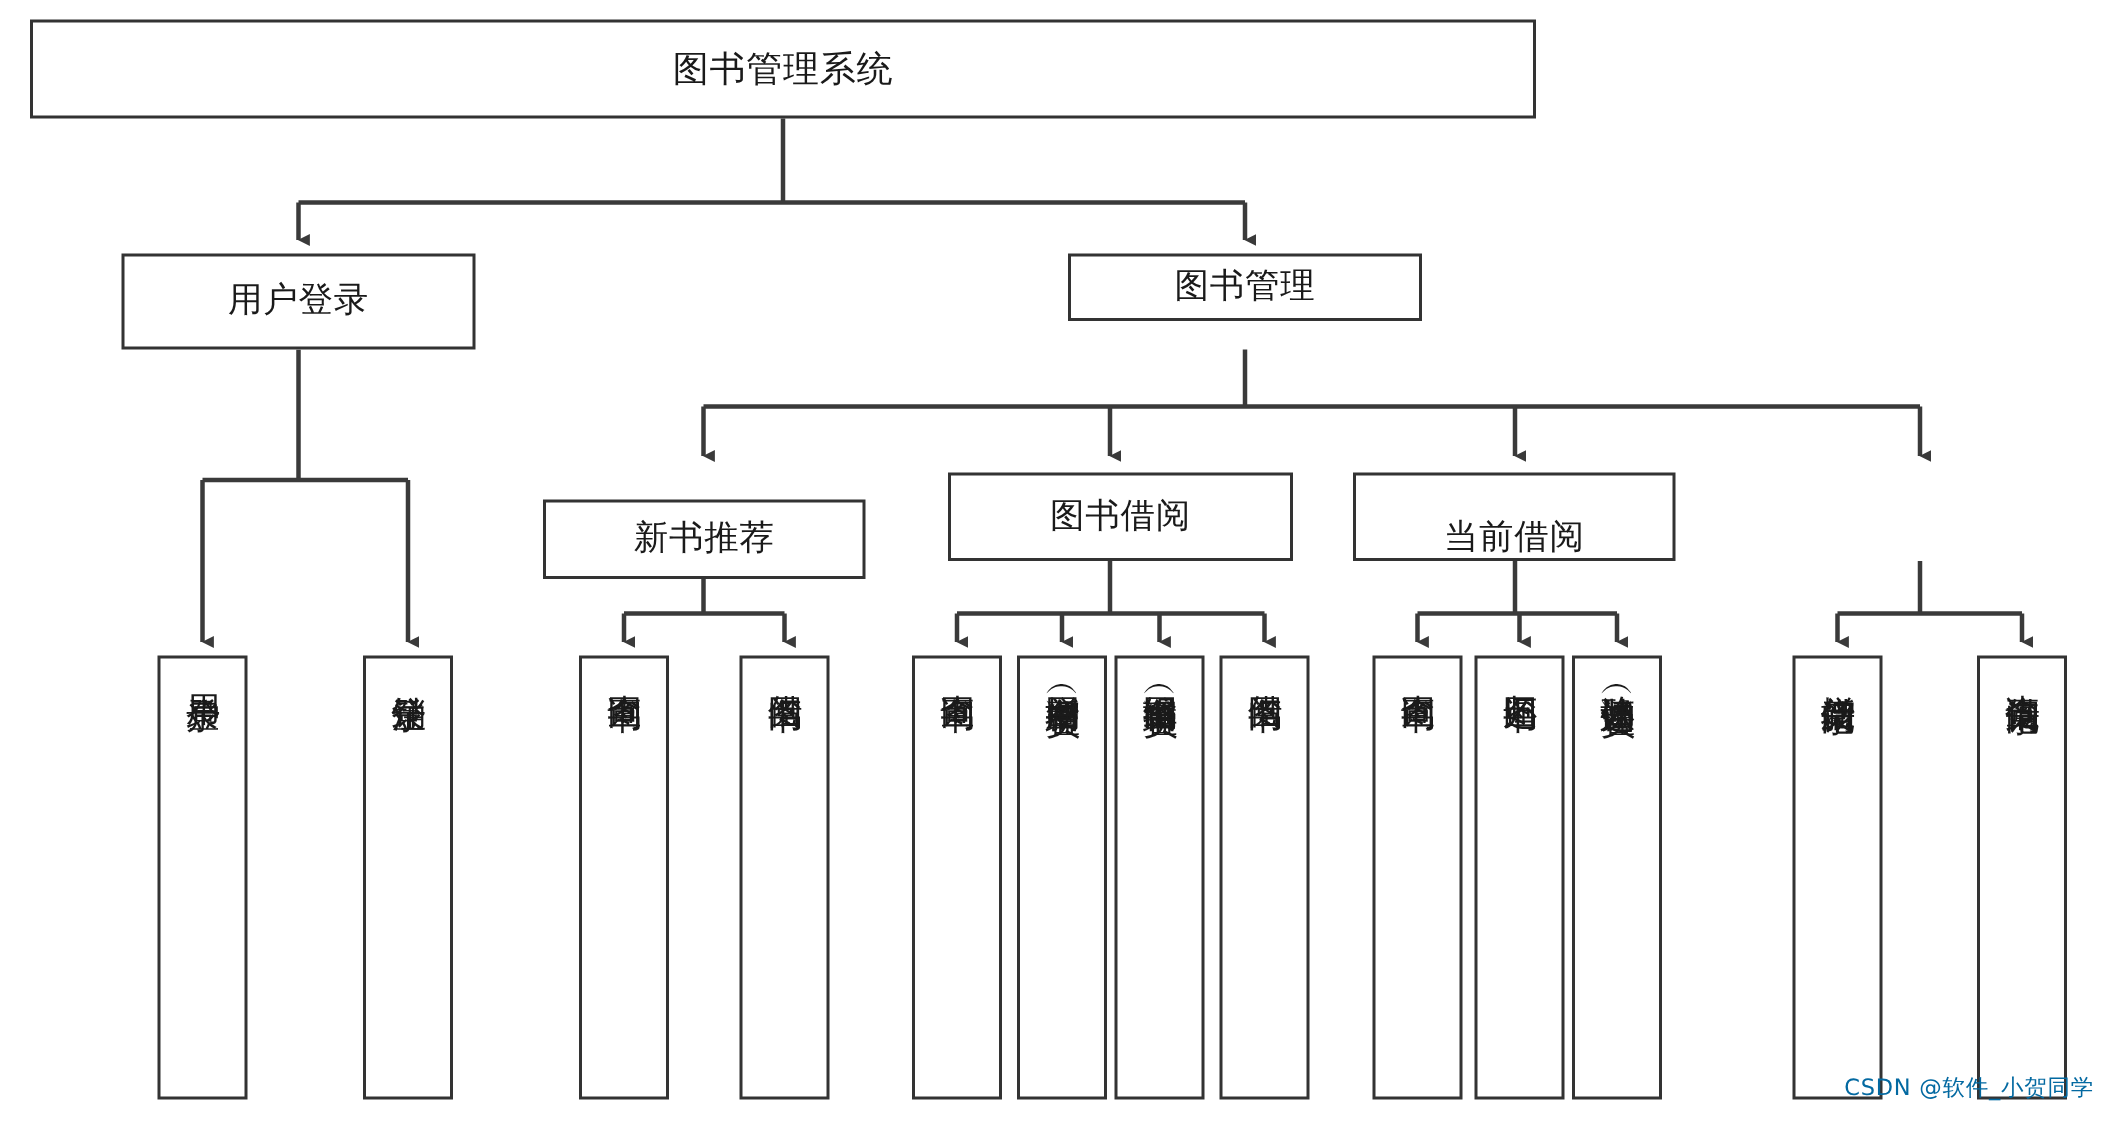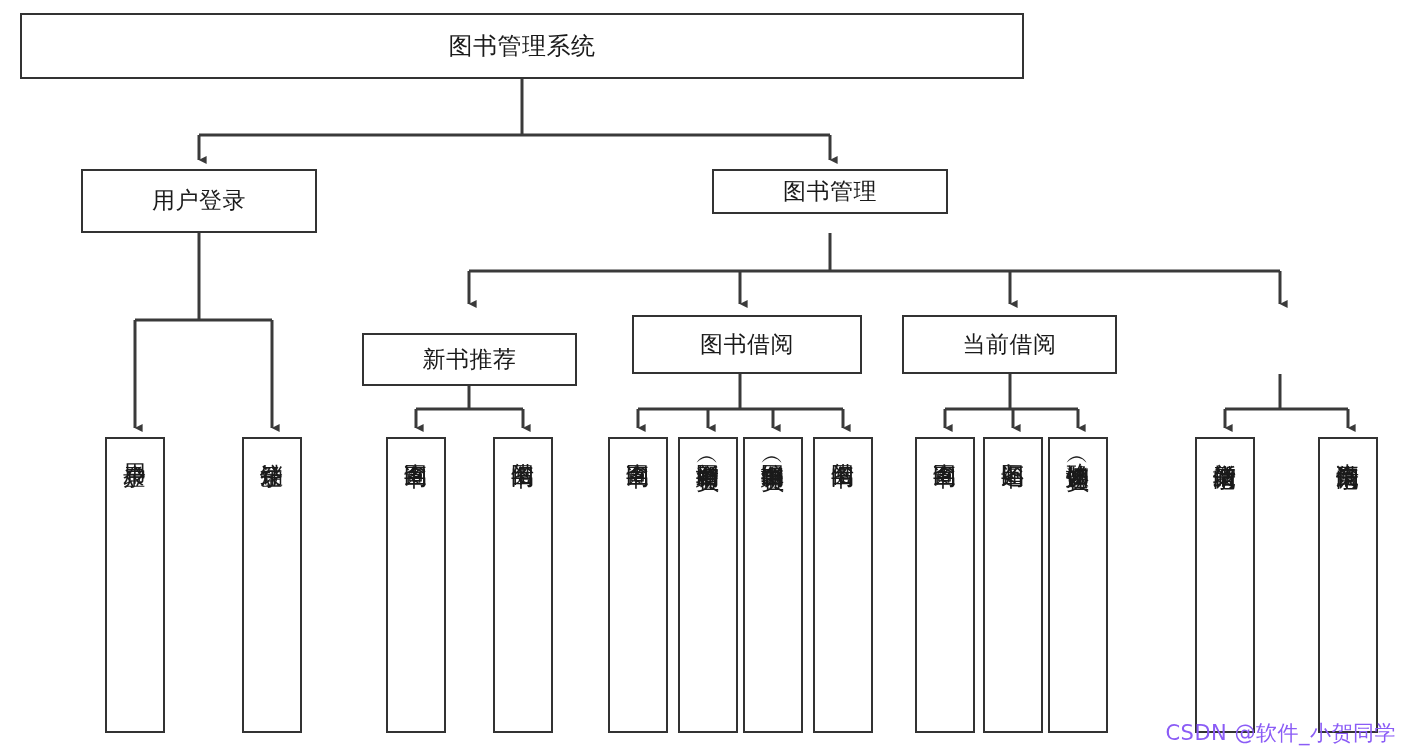--- a/index.html
+++ b/index.html
@@ -61,23 +61,23 @@
     writing-mode: vertical-rl;
     text-orientation: upright;
     font-size: 23px;
     line-height: 1.05;
     letter-spacing: 1px;
     white-space: nowrap;
   }
   #watermark {
     position: absolute;
     right: 9px;
-    bottom: 0;
-    font-size: 21px;
-    color: #8b5cf6;
+    bottom: 12px;
+    font-size: 15px;
+    color: #0369a1;
     letter-spacing: 0.5px;
     white-space: nowrap;
     user-select: none;
   }
 </style>
 </head>
 <body>
 
 <div id="diagram-root">
 
@@ -145,21 +145,21 @@
   </div>
 
   <div class="node horiz" style="left:362px; top:333px; width:215px; height:53px;">
     <span class="node-label">新书推荐</span>
   </div>
 
   <div class="node horiz" style="left:632px; top:315px; width:230px; height:59px;">
     <span class="node-label">图书借阅</span>
   </div>
 
-  <div class="node horiz" style="left:902px; top:315px; width:215px; height:59px;">
+  <div class="node horiz" style="left:902px; top:315px; width:215px; height:59px;align-items:flex-end;">
     <span class="node-label">当前借阅</span>
   </div>
 
 
   <div class="node vert" style="left:105px; top:437px; width:60px; height:296px;">
     <span class="node-label">用户登录</span>
   </div>
 
   <div class="node vert" style="left:242px; top:437px; width:60px; height:296px;">
     <span class="node-label">注销登录</span>

